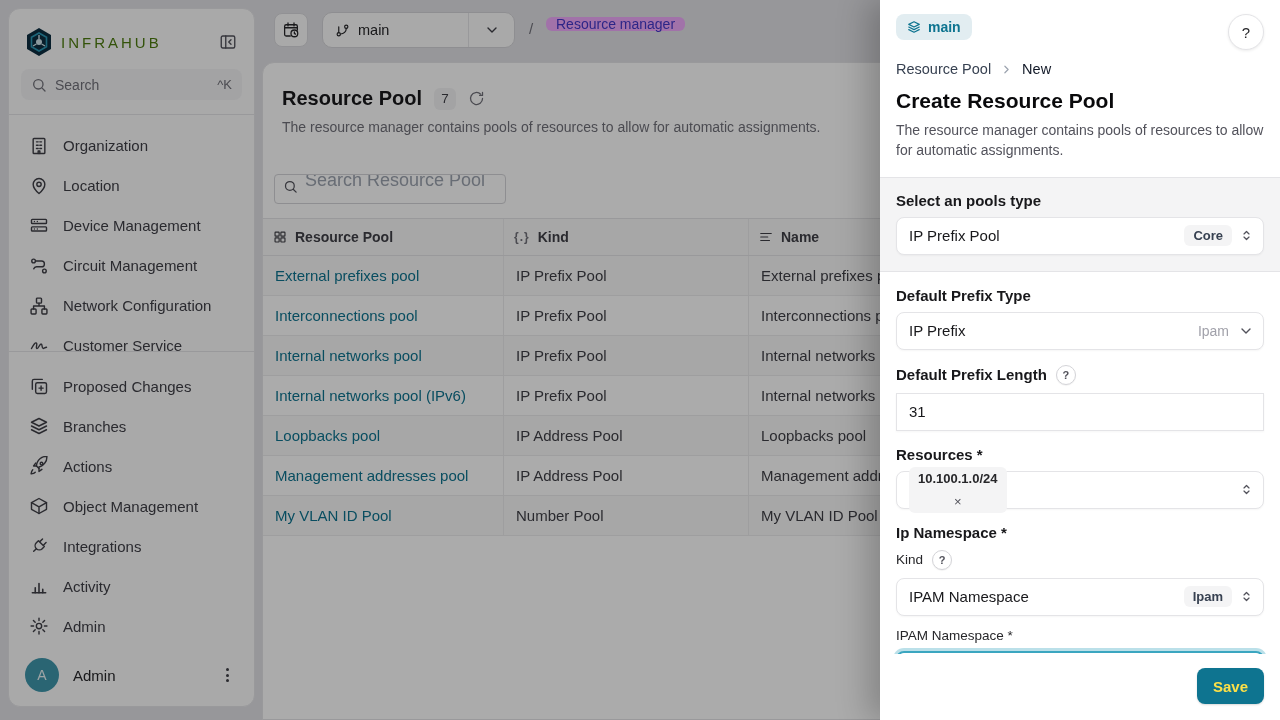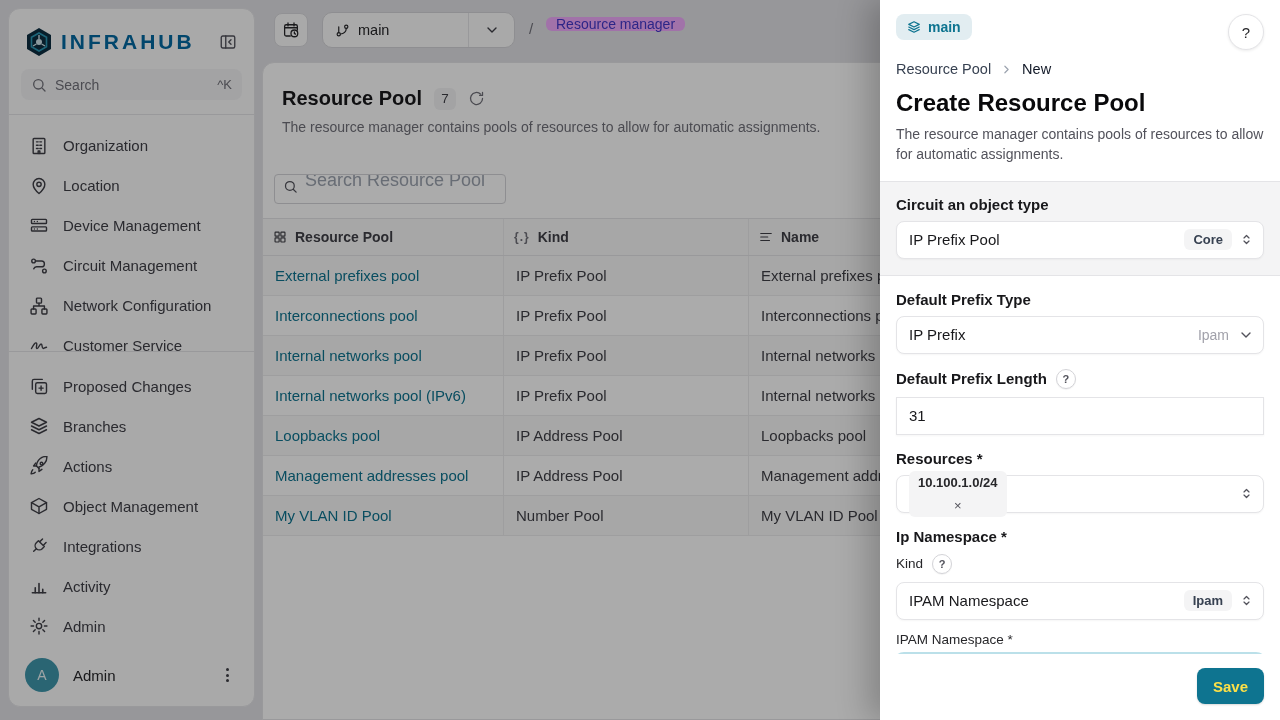--- a/index.html
+++ b/index.html
@@ -6,21 +6,21 @@
   html,body { width:1280px; height:720px; overflow:hidden; }
   body { font-family:"Liberation Sans", sans-serif; background:#e2e2e6; position:relative; color:#27272a; }
   svg { display:block; }
 
   
   .sidebar { position:absolute; left:8px; top:8px; width:247px; height:699px;
     background:#fcfcfd; border:1px solid #e4e4e7; border-radius:12px;
     display:flex; flex-direction:column; z-index:1; }
   .sb-header { height:54px; padding:14px 12px 0 16px; display:flex; align-items:center; justify-content:space-between; }
   .logo { display:flex; align-items:center; gap:8px; cursor:pointer; }
-  .logo-text { font-size:21px; font-weight:700; letter-spacing:3px; color:#0369a1; }
+  .logo-text { font-size:15px; font-weight:400; letter-spacing:3px; color:#4d7c0f; }
   .collapse-btn { width:28px; height:28px; border:none; background:transparent; color:#52525b;
     border-radius:6px; display:flex; align-items:center; justify-content:center; cursor:pointer; }
   .sb-search { margin:8px 12px 0 12px; height:32px; background:#f4f4f5; border-radius:8px;
     display:flex; align-items:center; gap:8px; padding:0 10px; color:#71717a; font-size:14px; cursor:pointer; }
   .sb-search .grow { flex:1; }
   .kbd { font-size:13px; color:#71717a; }
   .sb-divider { border-bottom:1px solid #e4e4e7; margin-top:14px; }
   .nav1 { padding-top:11px; height:247px; overflow:hidden; border-bottom:1px solid #e4e4e7; }
   .nav2 { padding-top:14px; }
   .nav-item { height:40px; margin:0 8px; padding:0 12px; border-radius:8px;
@@ -82,21 +82,21 @@
   .d-badge-row { display:flex; align-items:flex-start; justify-content:space-between; }
   .branch-badge { display:flex; align-items:center; gap:7px; background:#e2edf1; color:#0e7490;
     border-radius:8px; padding:5px 11px; font-size:14px; font-weight:600; cursor:pointer; }
   .help-btn { width:36px; height:36px; border-radius:50%; background:#fff; border:1px solid #e4e4e7;
     box-shadow:0 1px 3px rgba(0,0,0,0.08); font-size:15px; color:#27272a; cursor:pointer;
     display:flex; align-items:center; justify-content:center; }
   .d-crumb { margin-top:11px; display:flex; align-items:center; gap:9px; font-size:14.5px; }
   .d-crumb .parent { color:#374151; cursor:pointer; }
   .d-crumb .curr { color:#111827; }
   .d-crumb svg { color:#9ca3af; }
-  .d-title { margin-top:12px; font-size:24px; font-weight:700; color:#09090b; }
+  .d-title { margin-top:12px; font-size:21px; font-weight:700; color:#09090b; }
   .d-sub { margin-top:7px; font-size:14px; line-height:1.45; color:#52525b; }
 
   .d-band { background:#f4f4f5; border-top:1px solid #e4e4e7; border-bottom:1px solid #e4e4e7; padding:14px 16px 16px 16px; }
   .band-label { font-size:15px; font-weight:700; color:#18181b; }
 
   .select { margin-top:8px; height:38px; background:#fff; border:1px solid #e4e4e7; border-radius:8px;
     display:flex; align-items:center; padding:0 9px 0 12px; font-size:15px; color:#18181b;
     box-shadow:0 1px 2px rgba(0,0,0,0.04); cursor:pointer; }
   .select .grow { flex:1; }
   .badge-gray { background:#f4f4f5; border-radius:6px; padding:3px 9px; font-size:13px; font-weight:700; color:#374151; margin-right:7px; }
@@ -419,21 +419,21 @@
       <svg width="13" height="13" viewBox="0 0 24 24" fill="none" stroke="currentColor" stroke-width="2.2" stroke-linecap="round" stroke-linejoin="round">
           <path d="M9 6l6 6-6 6"></path>
         </svg>
       <span class="curr">New</span>
     </div>
     <div class="d-title">Create Resource Pool</div>
     <div class="d-sub">The resource manager contains pools of resources to allow for automatic assignments.</div>
   </div>
 
   <div class="d-band">
-    <div class="band-label">Circuit an object type</div>
+    <div class="band-label">Select an pools type</div>
     <div class="select">
       <span class="grow">IP Prefix Pool</span>
       <span class="badge-gray">Core</span>
       <svg class="sel-icon" width="15" height="15" viewBox="0 0 24 24" fill="none" stroke="currentColor" stroke-width="2" stroke-linecap="round" stroke-linejoin="round">
           <path d="M8 9.5L12 5.5l4 4M8 14.5l4 4 4-4"></path>
         </svg>
     </div>
   </div>
 
   <div class="d-form">

